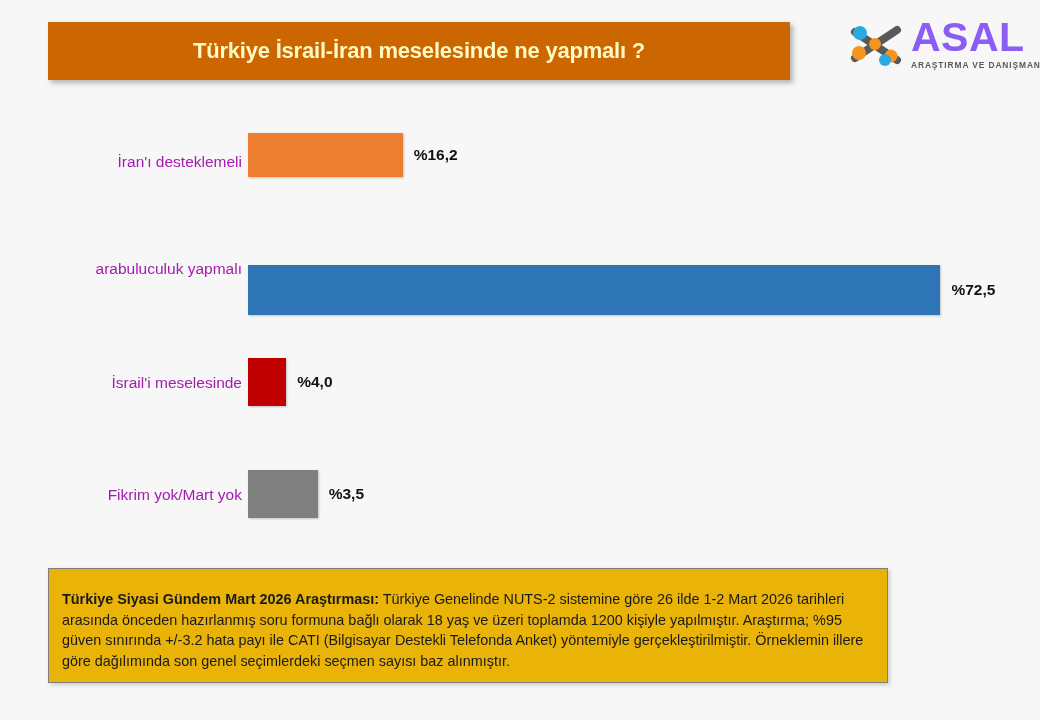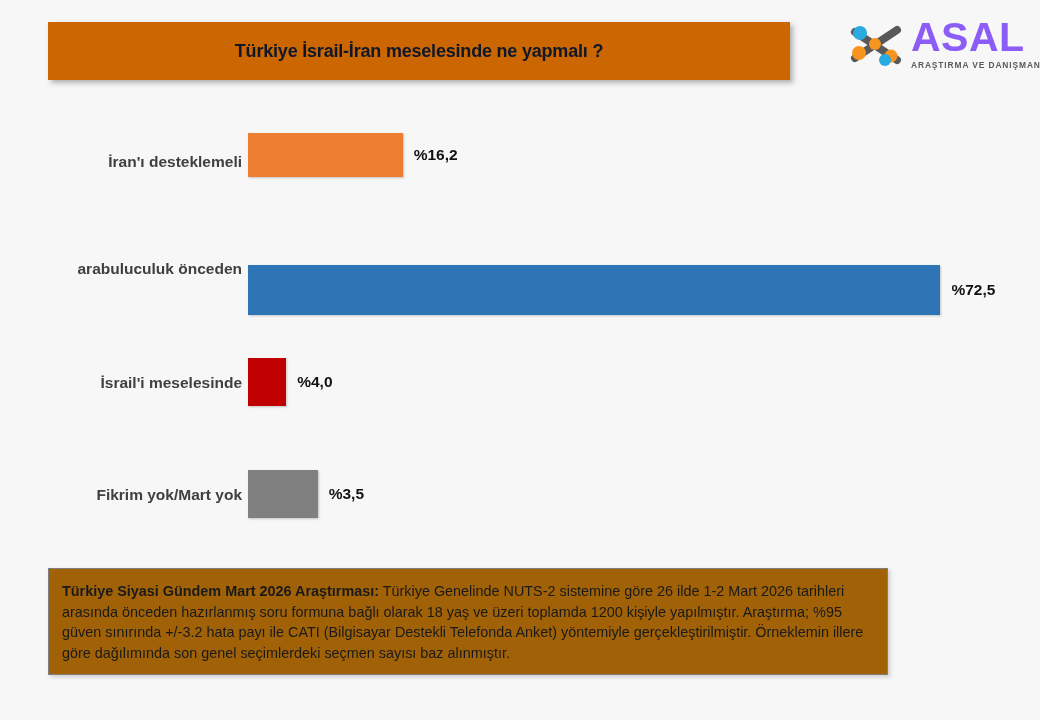--- a/index.html
+++ b/index.html
@@ -28,22 +28,22 @@
     top: 22px;
     width: 742px;
     height: 58px;
     background: #cc6600;
     box-shadow: 3px 3px 5px rgba(120,120,120,0.55);
     display: flex;
     align-items: center;
     justify-content: center;
   }
   .title-text {
-    color: #0f172a;
-    font-size: 18px;
+    color: #fef9c3;
+    font-size: 22px;
     font-weight: bold;
     letter-spacing: -0.2px;
     white-space: nowrap;
   }
 
   
   .logo {
     position: absolute;
     left: 845px;
     top: 15px;
@@ -94,22 +94,22 @@
     width: 1040px;
     display: flex;
     align-items: center;
   }
   .bar-label {
     position: absolute;
     right: 798px;     
     width: 230px;
     text-align: right;
     font-size: 15.5px;
-    font-weight: bold;
-    color: #404040;
+    font-weight: normal;
+    color: #a21caf;
     line-height: 19px;
   }
   .bar-track {
     position: absolute;
     left: 248px;
     display: flex;
     align-items: center;
   }
   .bar {
     height: 100%;
@@ -124,22 +124,22 @@
   }
 
   
   .footnote {
     position: absolute;
     left: 48px;
     top: 568px;
     width: 840px;
     box-sizing: border-box;
     border: 1px solid #7f7f7f;
-    background: #a16207;
-    padding: 12px 13px 11px 13px;
+    background: #eab308;
+    padding: 20px 13px 11px 13px;
     box-shadow: 2px 2px 4px rgba(140,140,140,0.4);
   }
   .footnote p {
     margin: 0;
     font-size: 14.4px;
     line-height: 20.5px;
     color: #1a1a1a;
     text-align: left;
   }
   .footnote b {
@@ -181,21 +181,21 @@
 <div class="chart" id="chart">
     <div class="bar-row" style="top: 33px; height: 56px;">
       <div class="bar-label" style="top: 18.5px;">İran'ı desteklemeli</div>
       <div class="bar-track" style="height: 44px; top: 0px;">
         <div class="bar" style="width: 154.71px; background: rgb(237, 125, 49);"></div>
         <span class="bar-value">%16,2</span>
       </div>
     </div>
     <div class="bar-row" style="top: 143px; height: 70px;">
       <div class="bar-label" style="top: 16px;">
-        <div>arabuluculuk önceden</div>
+        <div>arabuluculuk yapmalı</div>
       </div>
       <div class="bar-track" style="height: 50px; top: 22px;">
         <div class="bar" style="width: 692.375px; background: rgb(46, 117, 182);"></div>
         <span class="bar-value">%72,5</span>
       </div>
     </div>
     <div class="bar-row" style="top: 258px; height: 48px;">
       <div class="bar-label" style="top: 14.5px;">İsrail'i meselesinde</div>
       <div class="bar-track" style="height: 48px; top: 0px;">
         <div class="bar" style="width: 38.2px; background: rgb(192, 0, 0);"></div>

